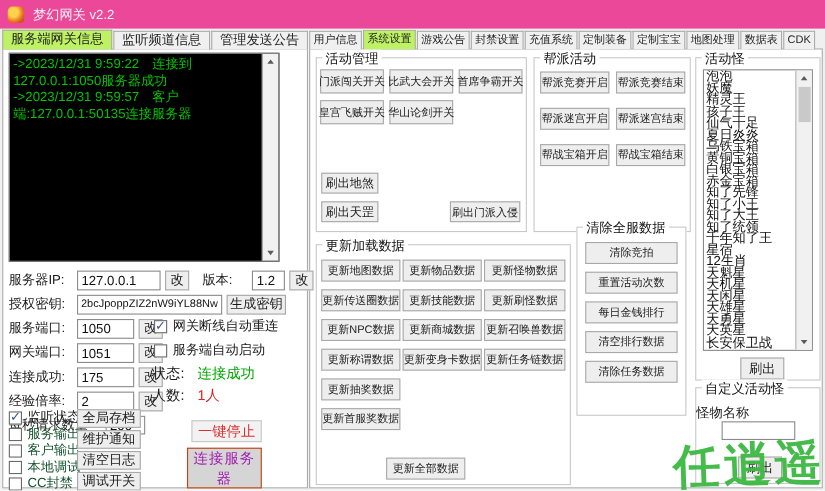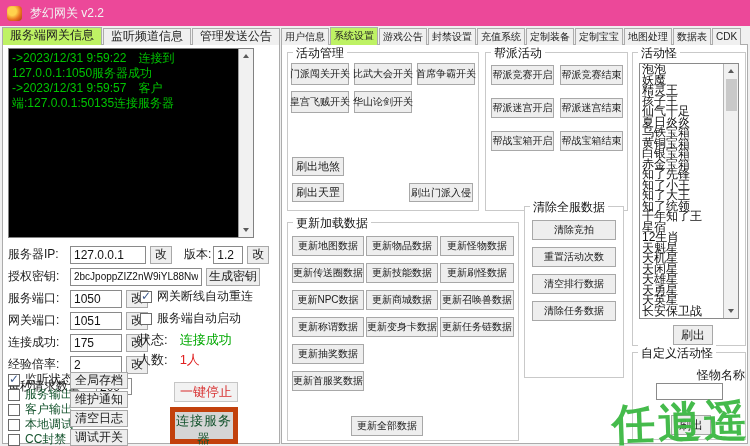--- a/index.html
+++ b/index.html
@@ -39,21 +39,21 @@
   .sb-space { flex:1; }
   .tri { width:0; height:0; border-left:3px solid transparent; border-right:3px solid transparent; }
   .tri.up { border-bottom:4px solid #5a5a5a; }
   .tri.down { border-top:4px solid #5a5a5a; }
 
   
   .row { position:absolute; left:8px; display:flex; align-items:center; z-index:2; height:19px; }
   .lbl { white-space:nowrap; }
   .w62 { width:62px; display:inline-block; }
   .w86 { width:88px; display:inline-block; }
-  .ml2{margin-left:2px;} .ml4{margin-left:4px;} .ml10{margin-left:12px;}
+  .ml2{margin-left:18px;} .ml4{margin-left:4px;} .ml10{margin-left:12px;}
   .inp { border:1px solid #8a8a8a; background:#fff; height:18px; font-size:12px; padding:0 3px; color:#111; }
   .inp.keyfont { font-size:10px; }
   .btn { background:#eeeeee; border:1px solid #a8a8a8; display:flex; align-items:center; justify-content:center;
          font-size:12px; color:#1a1a1a; cursor:default; white-space:nowrap; }
   .btn.sm { width:22px; height:18px; flex:none; }
   .btn.genkey { width:54px; height:18px; }
 
   .options { position:absolute; left:140px; top:290px; z-index:2; }
   .checkbox { display:flex; align-items:center; height:13px; margin-bottom:9px; }
   .cb { width:12px; height:12px; border:1px solid #6a6a6a; background:#fff; margin-right:5px;
@@ -67,21 +67,21 @@
   .status-row { position:absolute; left:138px; z-index:2; display:flex; font-size:13px; }
   .status-green { color:#00a800; margin-left:12px; }
   .players-red { color:#e02020; margin-left:12px; }
 
   .action-col { position:absolute; left:70px; top:372px; z-index:2; }
   .action-col .btn { width:58px; height:17px; margin-bottom:2px; }
 
   .stop-btn { position:absolute; left:174px; top:382px; width:64px; height:20px; z-index:2;
               background:#f2f2f2; border:1px solid #c6c6c6; color:#d83030; font-size:13px; }
   .connect-btn { position:absolute; left:170px; top:407px; width:68px; height:37px; z-index:2;
-              background:#d5d5d5; border:5px solid #c2410c; color:#14532d; font-size:13px; letter-spacing:1px; }
+              background:#d5d5d5; border:1px solid #c2410c; color:#a21caf; font-size:13px; letter-spacing:1px; }
 
   
   .group { position:absolute; border:1px solid #c9c9c9; background:#fff; z-index:2; }
   .group-label { position:absolute; top:-8px; left:5px; background:#fff; padding:0 3px; font-size:12px; color:#111; }
   .group .btn { font-size:10px; }
 
   .g-activity { left:287px; top:52px; width:192px; height:159px; }
   .act-row { position:absolute; left:3px; display:flex; gap:5px; }
   .act-row.r1 { top:10px; } .act-row.r2 { top:38px; }
   .act-row .btn { width:58px; height:22px; }
@@ -107,21 +107,21 @@
 
   .g-monsters { left:632px; top:52px; width:114px; height:294px; }
   .listbox { position:absolute; left:6px; top:10px; width:100px; height:256px; border:1px solid #8a8a8a;
              background:#fff; display:flex; overflow:hidden; }
   .list-text { width:84px; overflow:hidden; padding-left:2px; }
   .list-item { font-size:12px; line-height:10.5px; white-space:nowrap; color:#111; }
   .listbox .vscroll { border-left:1px solid #b5b5b5; }
   .spawn-main { position:absolute; left:40px; top:272px; width:40px; height:20px; font-size:12px !important; }
 
   .g-custom { left:632px; top:352px; width:114px; height:88px; }
-  .custom-name-label { position:absolute; left:0; top:14px; width:100%; text-align:right; font-size:12px; }
+  .custom-name-label { position:absolute; left:0; top:14px; width:100%; text-align:left; font-size:12px; }
   .custom-input { position:absolute; left:23px; top:30px; width:67px; height:17px; }
   .spawn-custom { position:absolute; left:38px; top:62px; width:40px; height:20px; font-size:12px !important; }
 
   
   .watermark { position:absolute; left:612px; top:394px; z-index:5; font-size:43px; font-weight:bold;
                color:#3cb843; letter-spacing:3px; white-space:nowrap; transform:rotate(-2deg);
                opacity:.95; pointer-events:none; }
 </style>
 </head>
 <body>
@@ -323,20 +323,21 @@
     </div>
   <button class="btn update-all">更新全部数据</button>
 </div>
 
 <div class="group g-clear">
   <span class="group-label">清除全服数据</span>
   <div class="clear-col">
 
   <button class="btn">清除竞拍</button>
       <button class="btn">重置活动次数</button>
+      <button class="btn">每日金钱排行</button>
       <button class="btn">清空排行数据</button>
       <button class="btn">清除任务数据</button>
     </div>
 </div>
 
 <div class="group g-monsters">
   <span class="group-label">活动怪</span>
   <div class="listbox">
     <div class="list-text">
 

